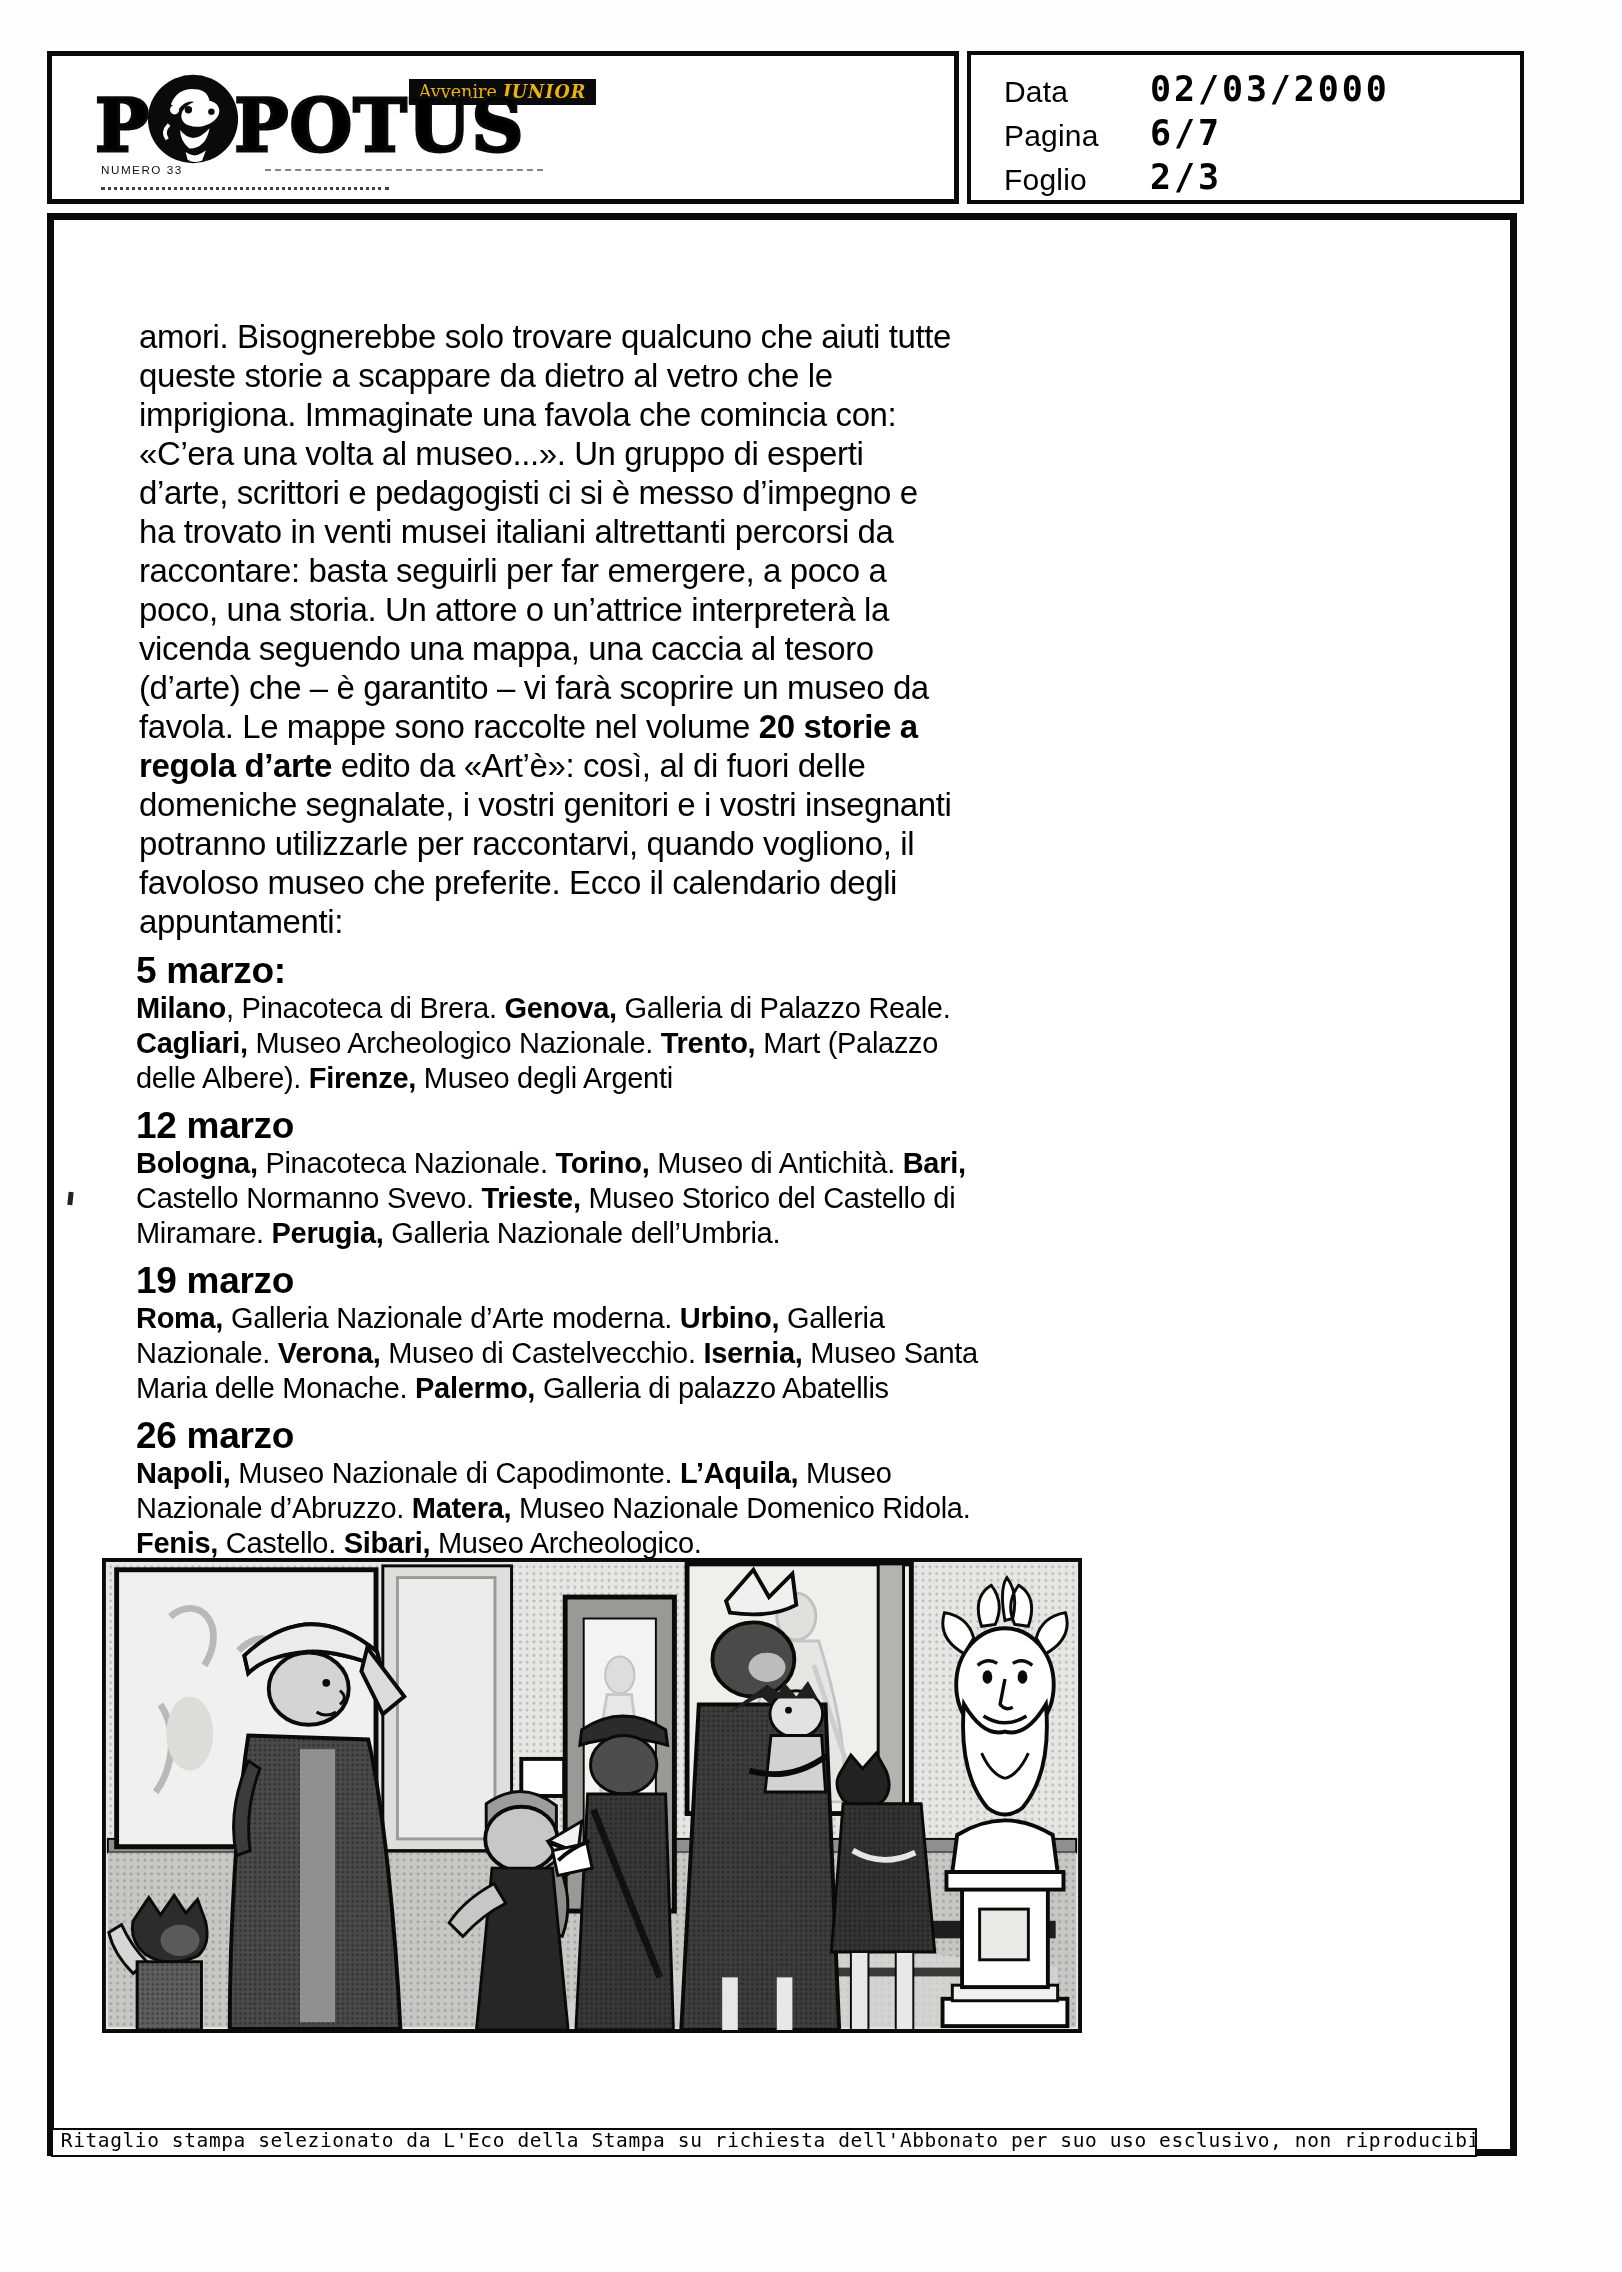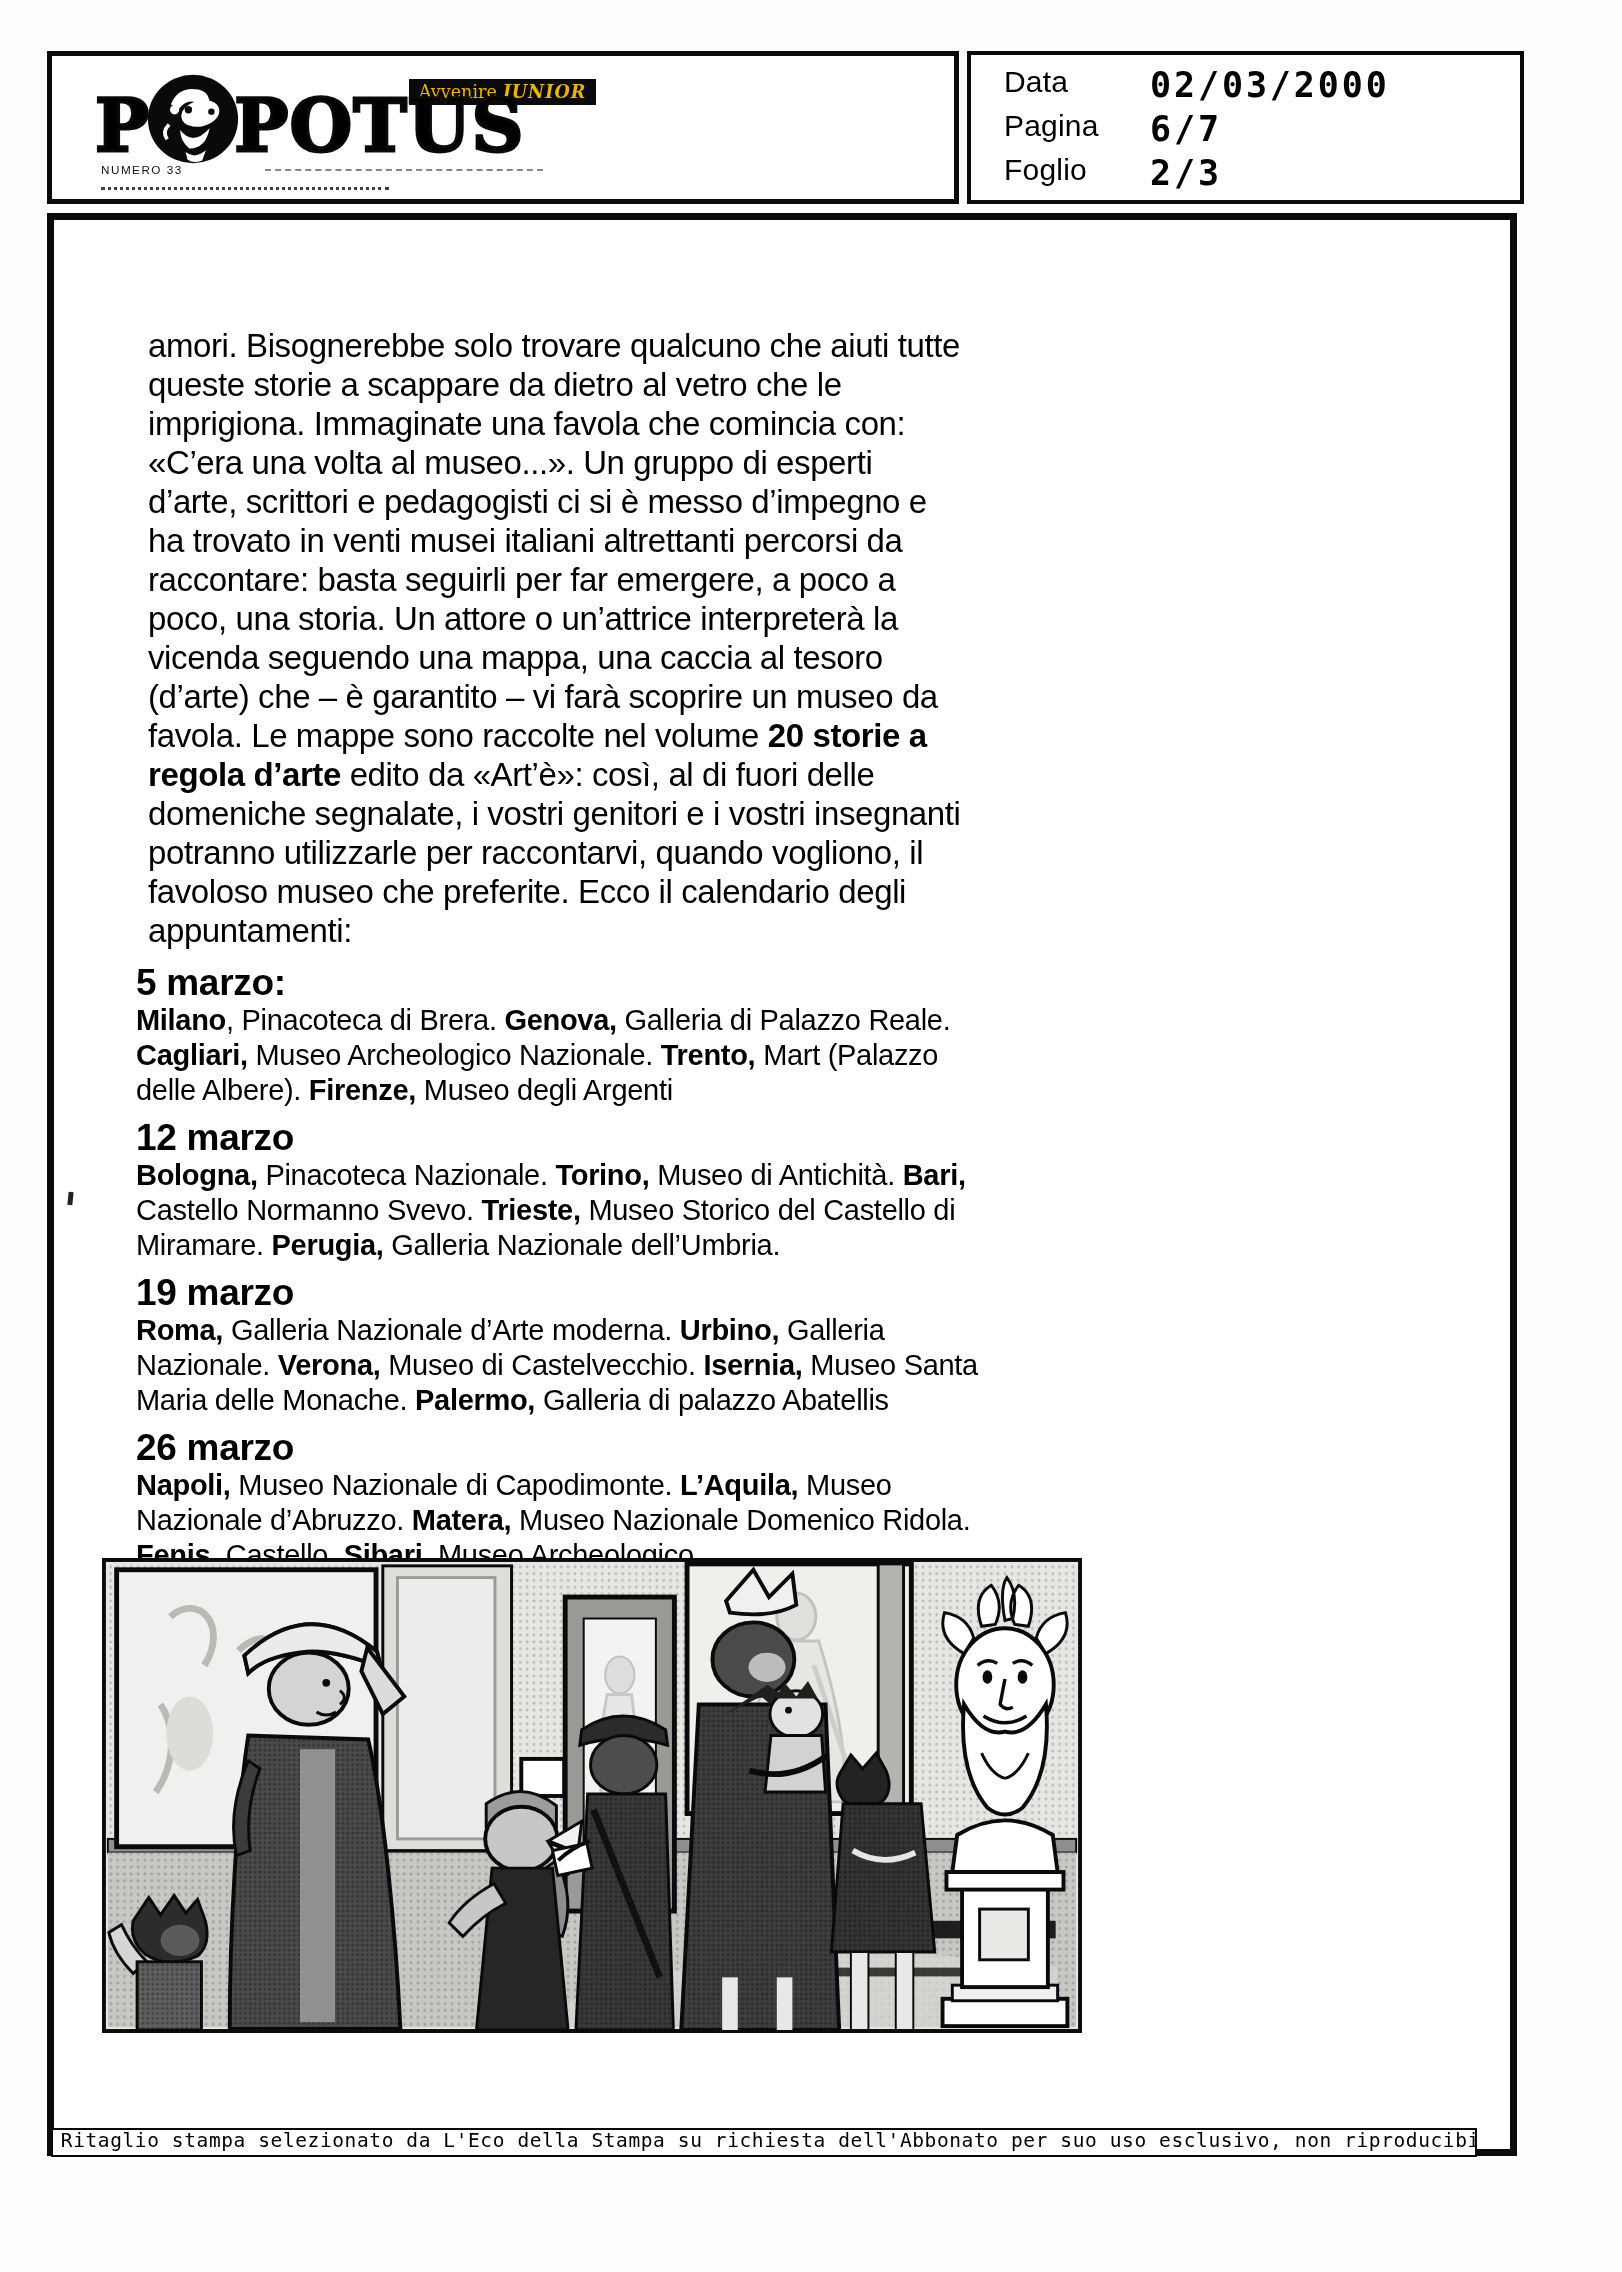--- a/index.html
+++ b/index.html
@@ -3,39 +3,39 @@
 <meta charset="utf-8">
 <style>
   html,body { margin:0; padding:0; background:#9a9a9a; }
   .page { position:relative; width:1623px; height:2272px; background:#fefefe;
           font-family:"Liberation Sans", sans-serif; color:#000; overflow:hidden; margin:0 auto; }
   .abs { position:absolute; box-sizing:border-box; }
 
   
   .logo-box { left:47px; top:51px; width:912px; height:153px; border:5.9px solid #0a0a0a; background:#fff; }
   .meta-box { left:967px; top:51px; width:557px; height:153px; border:4.9px solid #0a0a0a; background:#fff; padding:9.8px 0 0 33px; }
-  .meta-row { display:flex; align-items:flex-start; height:44px; }
+  .meta-row { display:flex; align-items:flex-end; height:44px; }
   .meta-label { width:146px; font-size:30px; letter-spacing:0.2px; }
   .meta-value { font-family:"DejaVu Sans Mono", monospace; font-size:35px; letter-spacing:2.9px;font-weight:bold; }
 
   .logo-line { position:absolute; left:43px; top:31px; display:flex; align-items:center;
                font-family:"DejaVu Serif", serif; font-weight:bold; font-size:72px; line-height:1;
                letter-spacing:1px; -webkit-text-stroke:2.9px #0a0a0a; }
   .mascot { width:94px; height:92px; margin:-13.7px -5.9px 0 -3.9px; }
   .badge { position:absolute; left:357px; top:23.4px; background:#0a0a0a; color:#eab308; padding:2px 9.8px 2.9px;
            font-family:"DejaVu Serif", serif; font-size:17.6px; white-space:nowrap; }
   .badge .jr { font-style:italic; font-weight:bold; letter-spacing:1px; }
   .issue { position:absolute; left:49px; top:107px; font-size:11.7px; font-weight:normal; letter-spacing:1.5px; color:#111; }
   .dotline1 { position:absolute; left:213px; top:113px; width:278px; border-top:2.9px dashed #222; opacity:.55; }
   .dotline2 { position:absolute; left:49px; top:131px; width:288px; border-top:3.9px dotted #111; opacity:.8; }
 
   
   .content-box { left:47px; top:213px; width:1470px; height:1943px; border:7.8px solid #0a0a0a; background:#fff; padding:94px 0 0 82px; }
   .article { width:862px; }
-  .intro { margin:12px; width:815px; font-size:33px; line-height:39px; letter-spacing:-0.4px; }
+  .intro { margin:3px; width:815px; font-size:33px; line-height:39px; letter-spacing:-0.4px; }
   .intro b, .cal-body b { font-weight:bold; }
   .cal-head { font-size:37px; font-weight:bold; line-height:41px; margin-top:9px; letter-spacing:-0.3px; }
   .cal-body { font-size:29px; line-height:35px; width:862px; letter-spacing:-0.3px; }
   .sep-dash { width:263px; border-top:2.9px dashed #555; opacity:.65; margin-top:17.6px; }
   .speck { left:68px; top:1192px; width:4.9px; height:12.7px; background:#222; transform:rotate(6deg); }
 
   
   .illustration { left:102px; top:1558px; width:980px; height:475px; }
 
   

